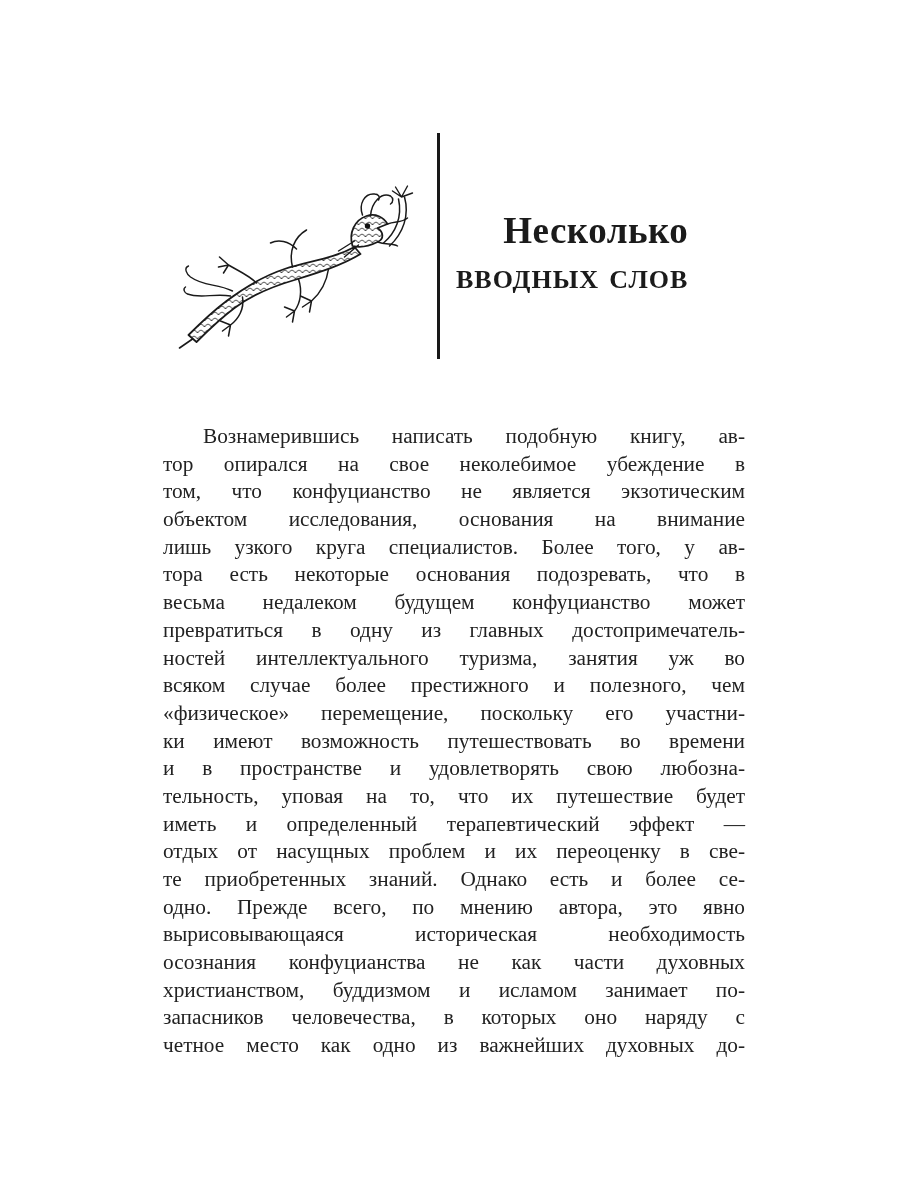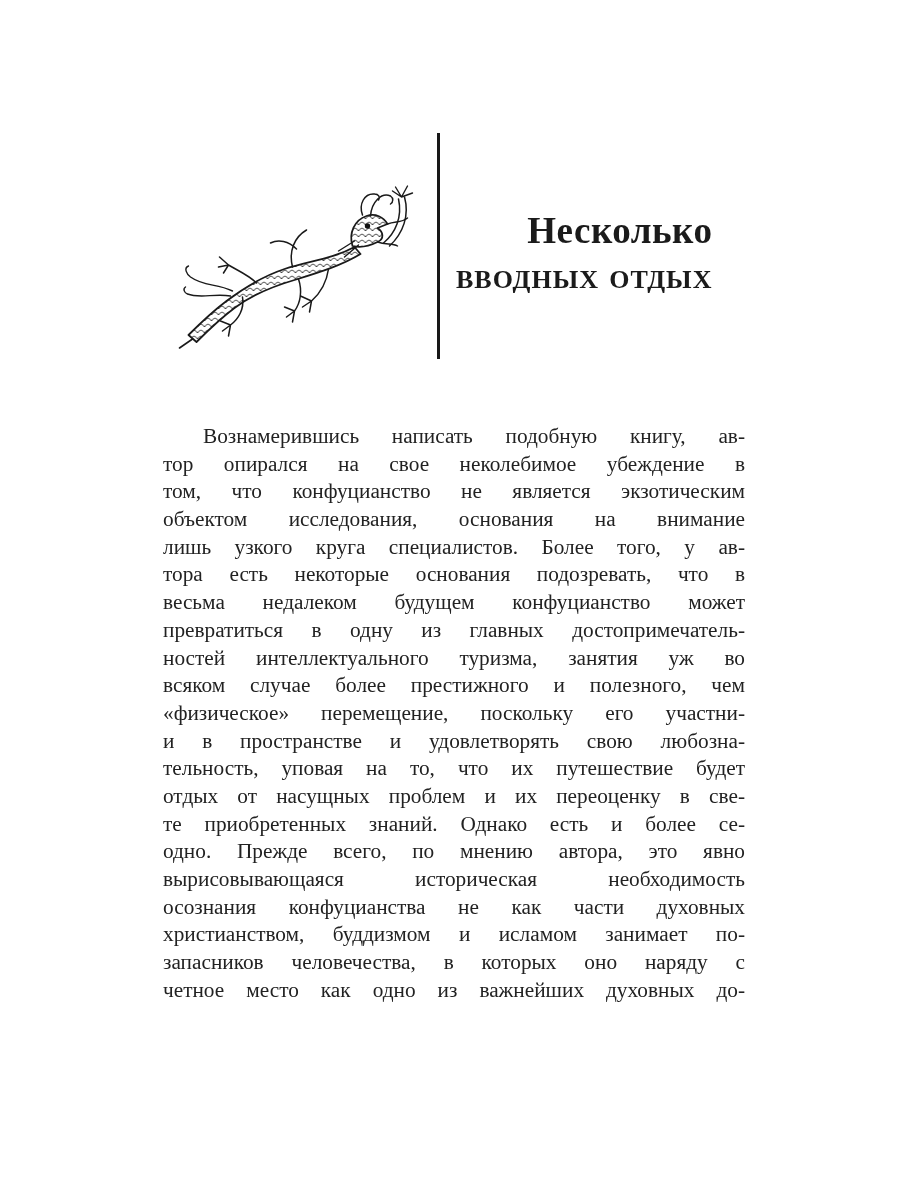--- a/index.html
+++ b/index.html
@@ -102,38 +102,40 @@
 
       <path d="M116,84 C112,68 118,54 130,47 M120,66 C112,58 102,56 94,60" stroke="#1a1a1a" stroke-width="1.5"></path>
 
       <path d="M16,156 L3,165" stroke="#1a1a1a" stroke-width="1.6"></path>
     </svg>
 
     <div class="rule"></div>
 
     <h1 class="title">
       <span class="t1">Несколько</span>
-      <span class="t2">вводных отдых</span>
+      <span class="t2">вводных слов</span>
     </h1>
   </div>
 
   <div class="para">
       <div class="line">Вознамерившись написать подобную книгу, ав-</div>
       <div class="line">тор опирался на свое неколебимое убеждение в</div>
       <div class="line">том, что конфуцианство не является экзотическим</div>
       <div class="line">объектом исследования, основания на внимание</div>
       <div class="line">лишь узкого круга специалистов. Более того, у ав-</div>
       <div class="line">тора есть некоторые основания подозревать, что в</div>
       <div class="line">весьма недалеком будущем конфуцианство может</div>
       <div class="line">превратиться в одну из главных достопримечатель-</div>
       <div class="line">ностей интеллектуального туризма, занятия уж во</div>
       <div class="line">всяком случае более престижного и полезного, чем</div>
       <div class="line">«физическое» перемещение, поскольку его участни-</div>
+      <div class="line">ки имеют возможность путешествовать во времени</div>
       <div class="line">и в пространстве и удовлетворять свою любозна-</div>
       <div class="line">тельность, уповая на то, что их путешествие будет</div>
+      <div class="line">иметь и определенный терапевтический эффект —</div>
       <div class="line">отдых от насущных проблем и их переоценку в све-</div>
       <div class="line">те приобретенных знаний. Однако есть и более се-</div>
       <div class="line">одно. Прежде всего, по мнению автора, это явно</div>
       <div class="line">вырисовывающаяся историческая необходимость</div>
       <div class="line">осознания конфуцианства не как части духовных</div>
       <div class="line">христианством, буддизмом и исламом занимает по-</div>
       <div class="line">запасников человечества, в которых оно наряду с</div>
       <div class="line">четное место как одно из важнейших духовных до-</div>
     </div>
 

